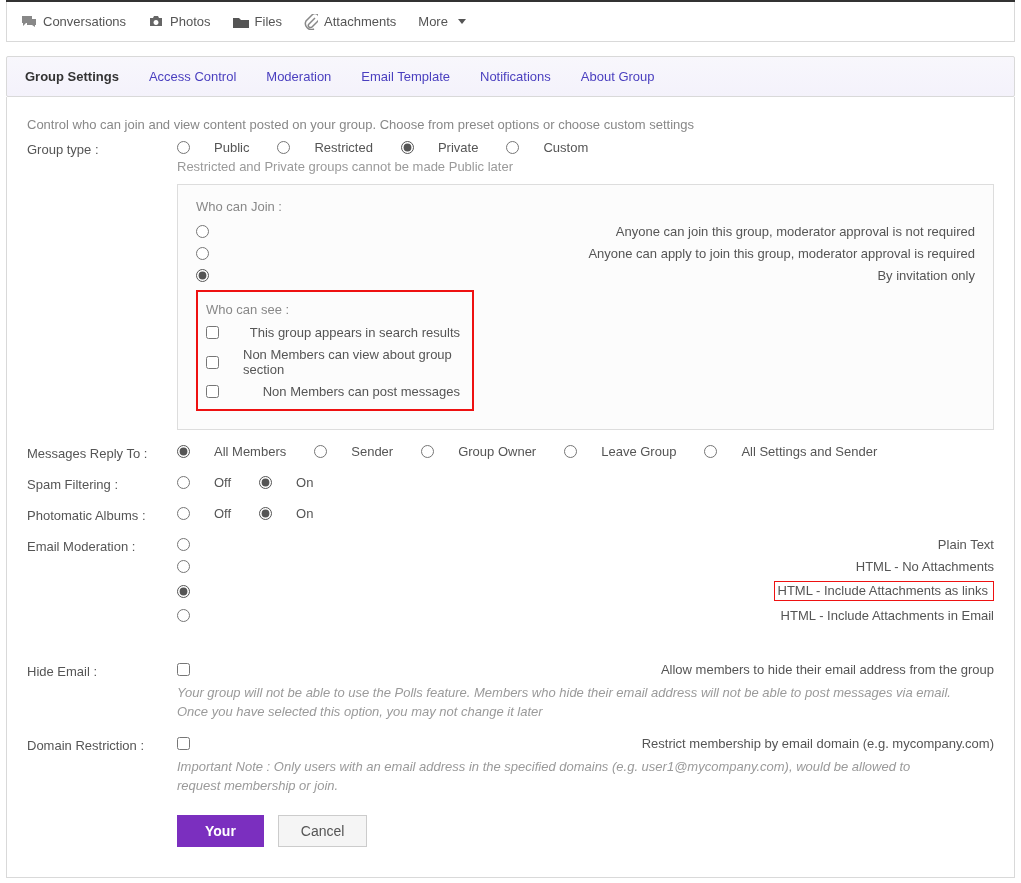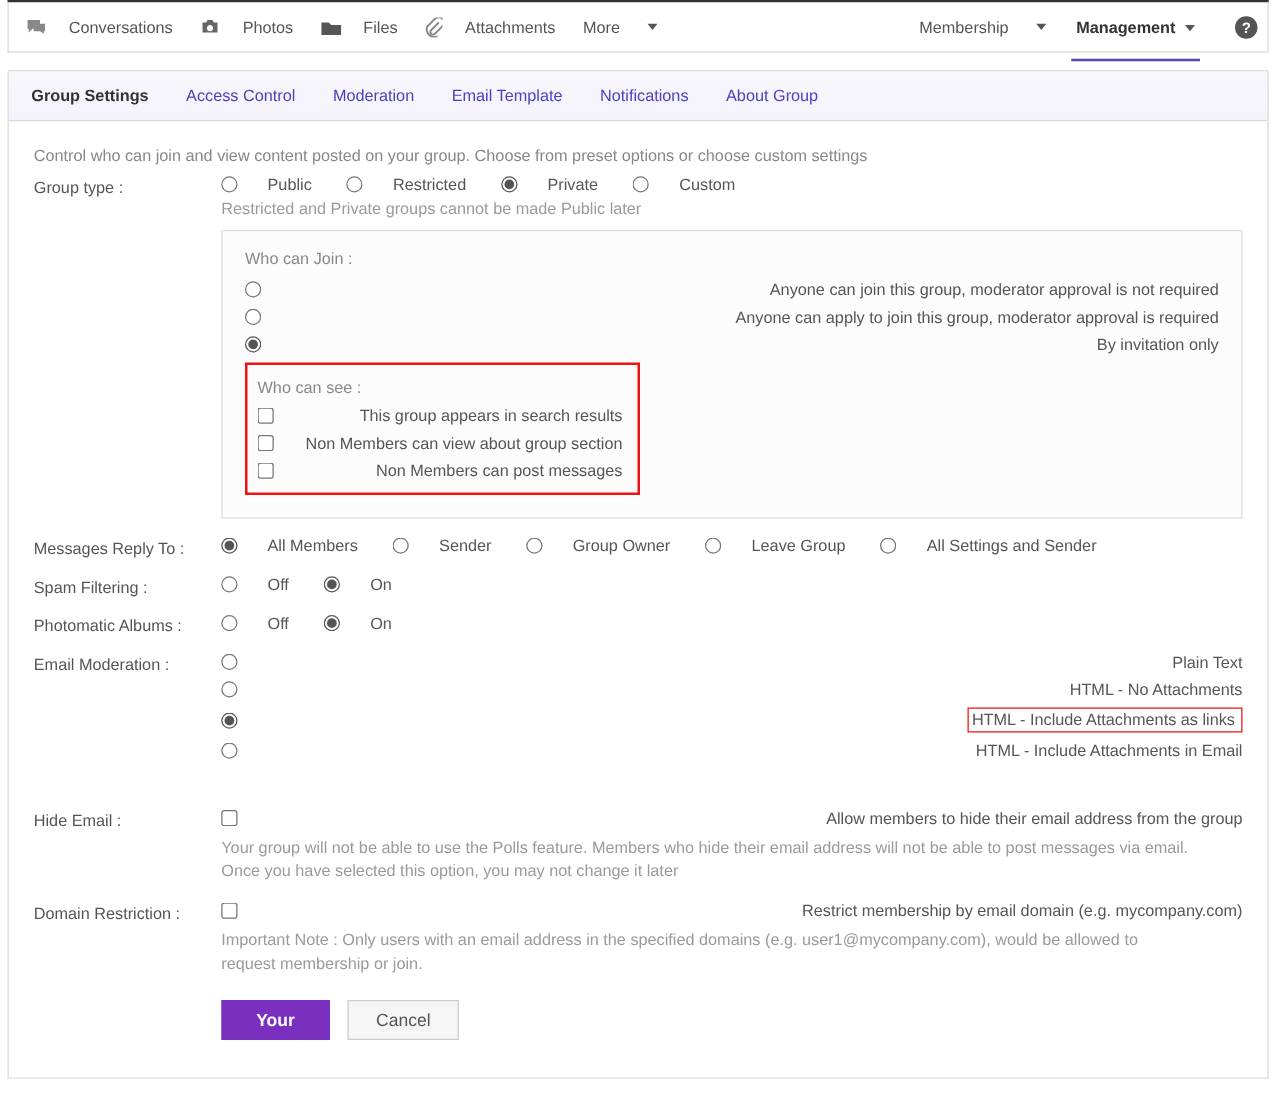--- a/index.html
+++ b/index.html
@@ -16,21 +16,21 @@
     border-top: none;
     margin: 0 6px;
     background: #fff;
     height: 40px;
     display: flex;
     align-items: center;
     box-sizing: border-box;
     padding: 0 8px 0 14px;
   }
   .topbar-left { display:flex; align-items:center; gap:22px; }
-  .top-item { display:flex; align-items:center; gap:18px; color:#555; cursor:pointer; }
+  .top-item { display:flex; align-items:center; gap:6px; color:#555; cursor:pointer; }
   .top-item .lbl { font-size:13px; }
   .top-item svg { fill:#777; }
   .topbar-right { margin-left:auto; display:flex; align-items:center; gap:24px; }
   .mgmt { font-weight:bold; color:#333; position:relative; padding-bottom:10px; margin-bottom:-10px; cursor:pointer;}
   .mgmt-line { position:absolute; left:-4px; right:-4px; bottom:-10px; height:2px; background:#5a48b5; }
   .help-icon { width:18px; height:18px; border-radius:50%; background:#555; color:#fff; display:flex; align-items:center; justify-content:center; font-weight:bold; font-size:12px; margin-left:8px; cursor:pointer;}
 
   .subtabs-wrap {
     margin: 14px 6px 0 6px;
     border:1px solid #d9d9d9;
@@ -56,32 +56,32 @@
   .row .label { width:150px; color:#555; font-size:13px; padding-top:2px;}
   .row .value { flex:1; }
 
   .radio-line, .check-line { display:flex; align-items:center; gap:24px; margin-bottom:7px; color:#555; font-size:13px;justify-content:space-between;}
   .inline-set { display:flex; align-items:center; gap:28px; flex-wrap:wrap;}
   .inline-set .radio-line { margin-bottom:0; }
   input[type=radio], input[type=checkbox] {
     width:13px; height:13px; margin:0; accent-color:#555;
   }
   .muted { color:#9a9a9a; font-size:13px; margin-top:4px;}
-  .helper { color:#9a9a9a; font-size:13px; margin-top:6px; line-height:1.45; max-width:780px;}
+  .helper { color:#9a9a9a; font-size:13px; margin-top:6px; line-height:1.45; max-width:780px;font-style:italic;}
 
   .subbox {
     border:1px solid #ddd;
     background:#fcfcfc;
     padding: 14px 18px 18px 18px;
     margin-top:10px;
   }
   .section-title { color:#888; margin-bottom:10px; font-size:13px;}
   .sep { height:18px; }
 
-  .redbox1 { border:2px solid #e11; padding:10px 12px 10px 8px; margin-top:6px; width:316px; box-sizing:border-box;}
+  .redbox1 { border:2px solid #e11; padding:10px 12px 10px 8px; margin-top:6px; width:278px; box-sizing:border-box;}
   .redbox1 .section-title { color:#888; margin-bottom:8px; }
 
   .red-inline { border:1.5px solid #e11; padding:1px 5px 2px 3px; display:inline-block;}
 
   .btnbar { display:flex; gap:14px; margin-top:20px; margin-left:150px;}
   button.save {
     background:#7b2fbf; color:#fff; border:none;
     padding:8px 28px; font-size:14px; font-weight:bold; cursor:pointer;
   }
   button.cancel {
@@ -118,32 +118,20 @@
     <div class="top-item">
       <svg width="14" height="16" viewBox="0 0 14 16">
           <path d="M11 4l-6 6a2 2 0 0 0 3 3l6-6a4 4 0 0 0-6-6L2 7a6 6 0 0 0 8 8" stroke="#888" stroke-width="1.5" fill="none"></path>
         </svg>
       <span class="lbl">Attachments</span>
     </div>
     <div class="top-item">
       <span class="lbl">More</span>
       <span class="tri"></span>
     </div>
-  </div>
-  <div class="topbar-right">
-    <div class="top-item">
-      <span class="lbl">Membership</span>
-      <span class="tri"></span>
-    </div>
-    <div class="mgmt">
-      <span class="lbl">Management</span>
-      <span class="tri"></span>
-      <div class="mgmt-line"></div>
-    </div>
-    <div class="help-icon">?</div>
   </div>
 </div>
 
 <div class="subtabs-wrap">
   <div class="subtabs">
     <div class="subtab active">Group Settings</div>
     <div class="subtab">Access Control</div>
     <div class="subtab">Moderation</div>
     <div class="subtab">Email Template</div>
     <div class="subtab">Notifications</div>

